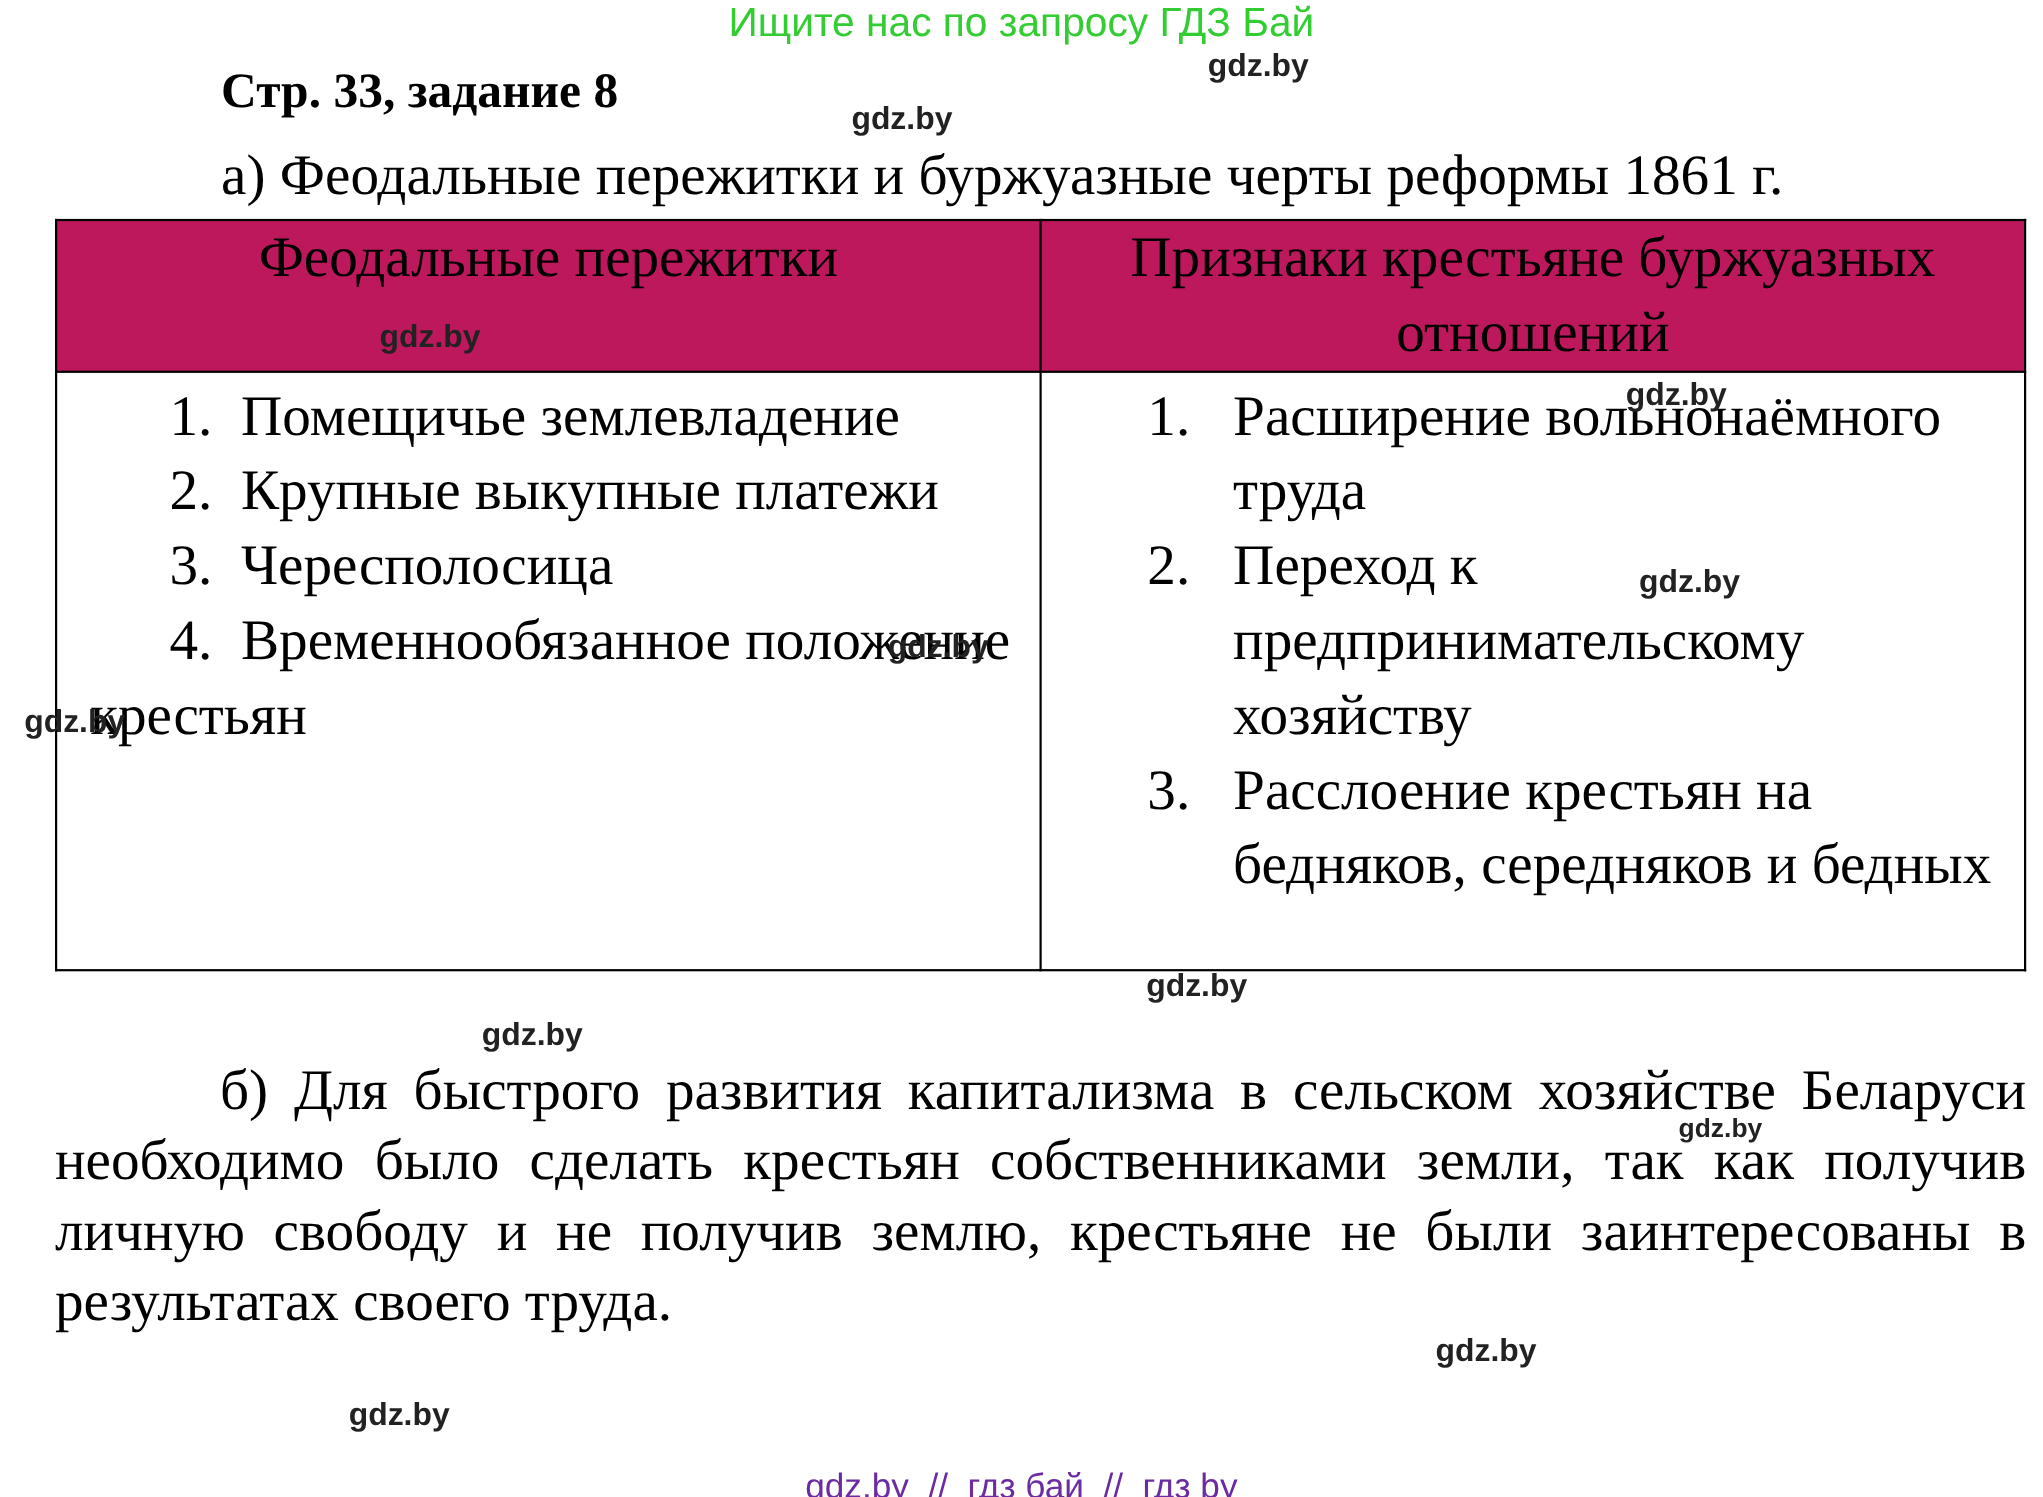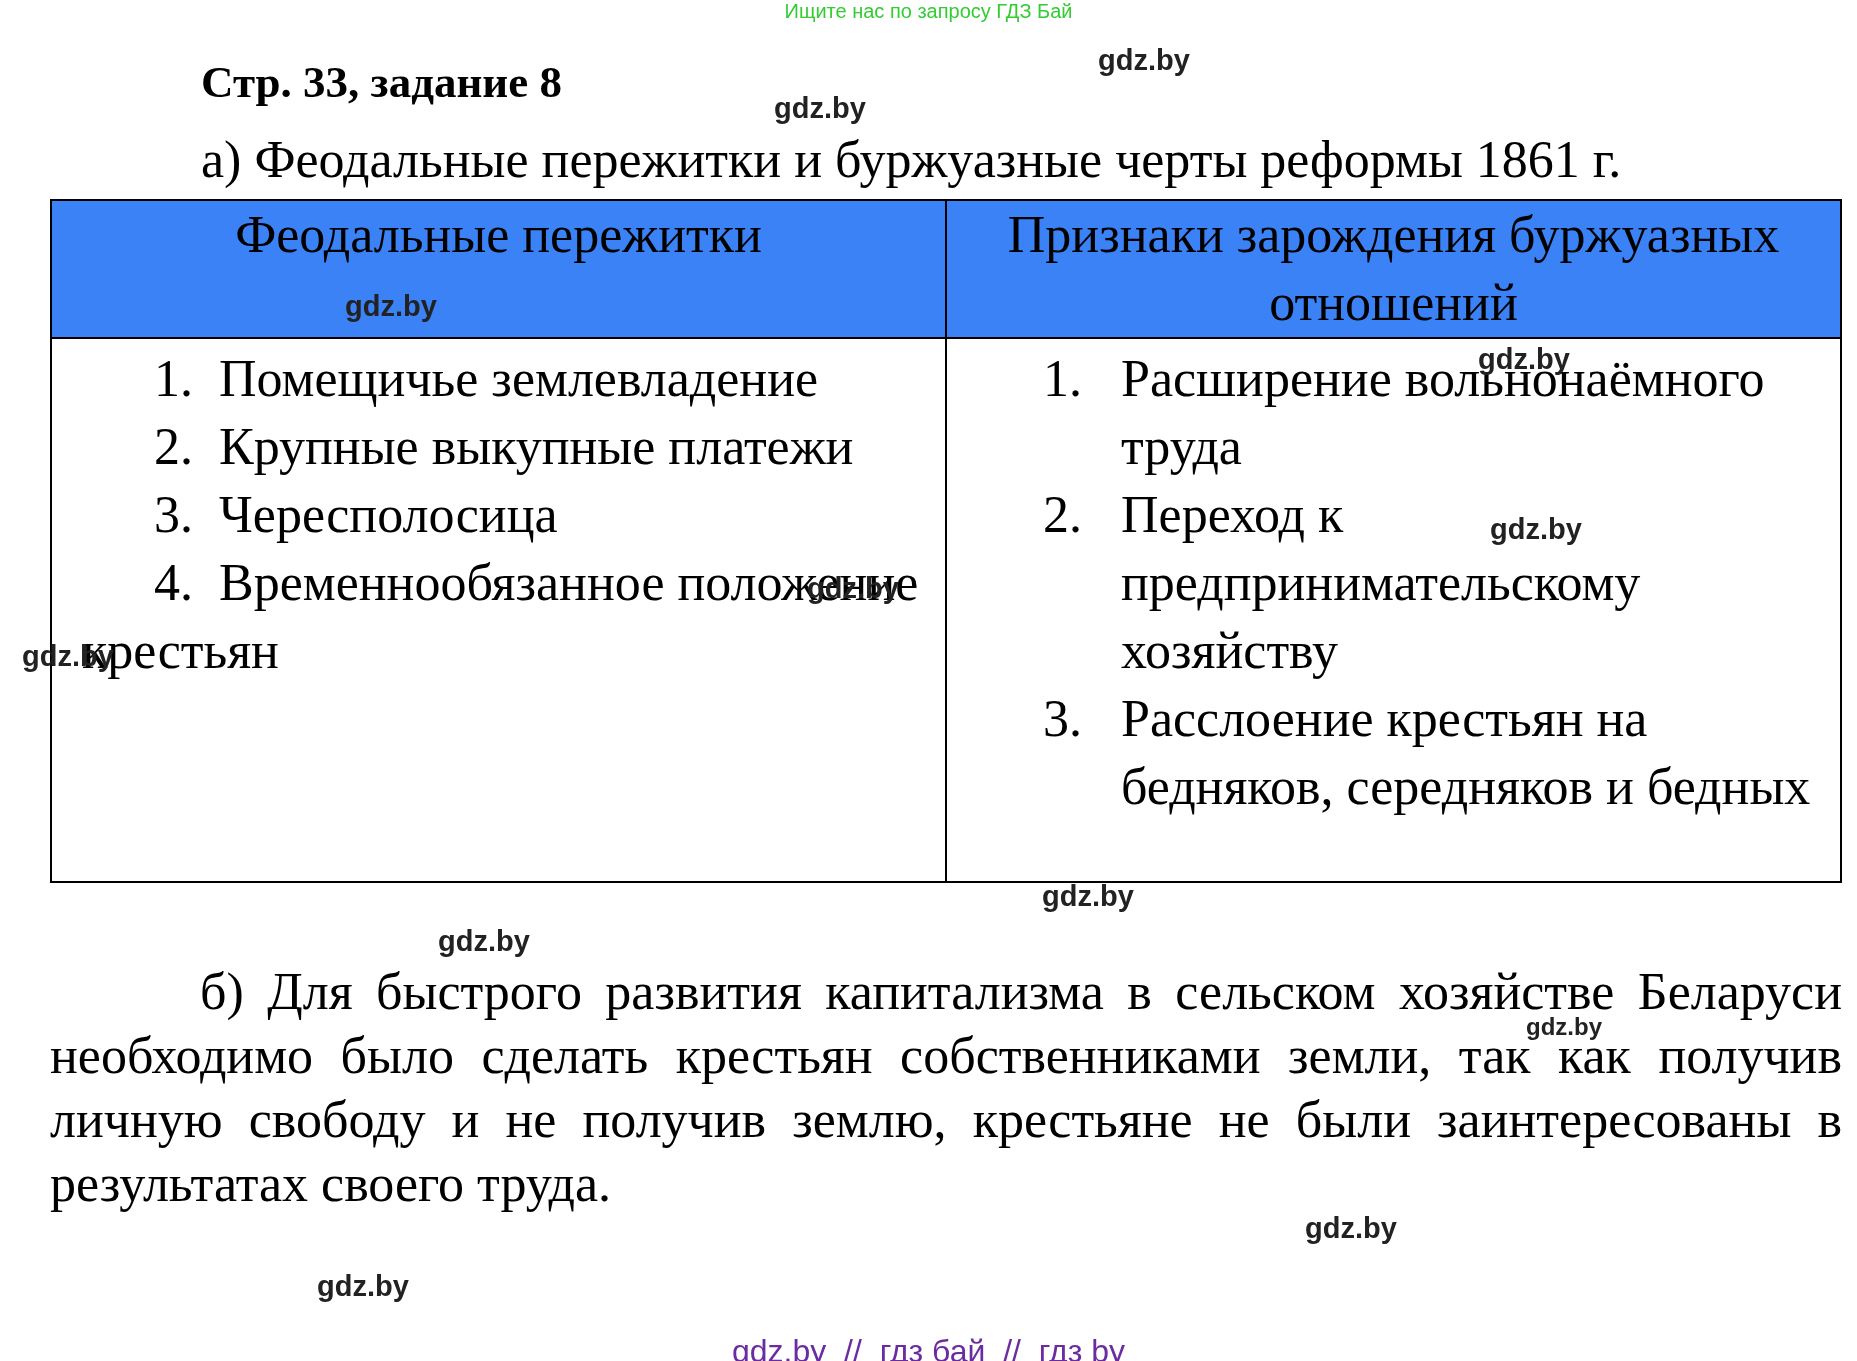--- a/index.html
+++ b/index.html
@@ -1,23 +1,23 @@
 <!DOCTYPE html>
 <html><head>
 <meta charset="utf-8">
 <style>
   html,body{margin:0;padding:0;background:#fff;}
   body{width:1857px;height:1361px;position:relative;overflow:hidden;font-family:"Liberation Serif",serif;color:#000;}
   .wm{position:absolute;font-family:"Liberation Sans",sans-serif;font-size:29px;color:#222;white-space:nowrap;font-weight:bold;}
-  .top-banner{position:absolute;left:0;width:1857px;top:0;text-align:center;font-family:"Liberation Sans",sans-serif;font-size:20px;color:#33cc33;}
+  .top-banner{position:absolute;left:0;width:1857px;top:0;text-align:center;font-family:"Liberation Sans",sans-serif;font-size:37px;color:#33cc33;}
   .title{position:absolute;left:201px;top:56px;font-size:45px;font-weight:bold;white-space:nowrap;}
   .subtitle{position:absolute;left:201px;top:130px;font-size:52px;white-space:nowrap;}
   table.t{position:absolute;left:50px;top:199px;width:1792px;height:684px;border-collapse:collapse;font-size:52px;line-height:68px;}
   table.t td, table.t th{border:2px solid #000;vertical-align:top;padding:0;font-weight:normal;}
-  table.t th{background:#3b82f6;height:135px;text-align:center;}
+  table.t th{background:#be185d;height:135px;text-align:center;}
   .col{width:50%;}
   .lst{margin:6px 0 0 0;padding:0;list-style:none;}
   .lst li{position:relative;}
   .left-cell{padding-left:30px !important;}
   .right-cell{padding-left:96px !important;}
   .right-cell .lst li{padding-left:78px;}
   .right-cell .lst li .num{position:absolute;left:0;}
   .para{position:absolute;left:50px;top:960px;width:1792px;font-size:52px;line-height:64px;text-align:justify;}
   .para .indent{display:inline-block;width:150px;}
   .footer{position:absolute;left:0;width:1857px;top:1333px;text-align:center;font-family:"Liberation Sans",sans-serif;font-size:32px;color:#6a2ca0;}
@@ -27,21 +27,21 @@
 
 <div class="top-banner">Ищите нас по запросу ГДЗ Бай</div>
 
 <div class="title">Стр. 33, задание 8</div>
 <div class="subtitle">а) Феодальные пережитки и буржуазные черты реформы 1861 г.</div>
 
 <table class="t">
   <tbody>
       <tr>
     <th class="col">Феодальные пережитки</th>
-    <th class="col" style="padding:0 60px;">Признаки зарождения буржуазных отношений</th>
+    <th class="col" style="padding:0 60px;">Признаки крестьяне буржуазных отношений</th>
   </tr>
   <tr>
     <td class="left-cell">
       <ul class="lst">
         <li style="text-indent:72px;"><span>1.</span>&nbsp; <span>Помещичье землевладение</span></li>
         <li style="text-indent:72px;"><span>2.</span>&nbsp; <span>Крупные выкупные платежи</span></li>
         <li style="text-indent:72px;"><span>3.</span>&nbsp; <span>Чересполосица</span></li>
         <li style="text-indent:72px;"><span>4.</span>&nbsp; <span>Временнообязанное положение крестьян</span></li>
       </ul>
     </td>

